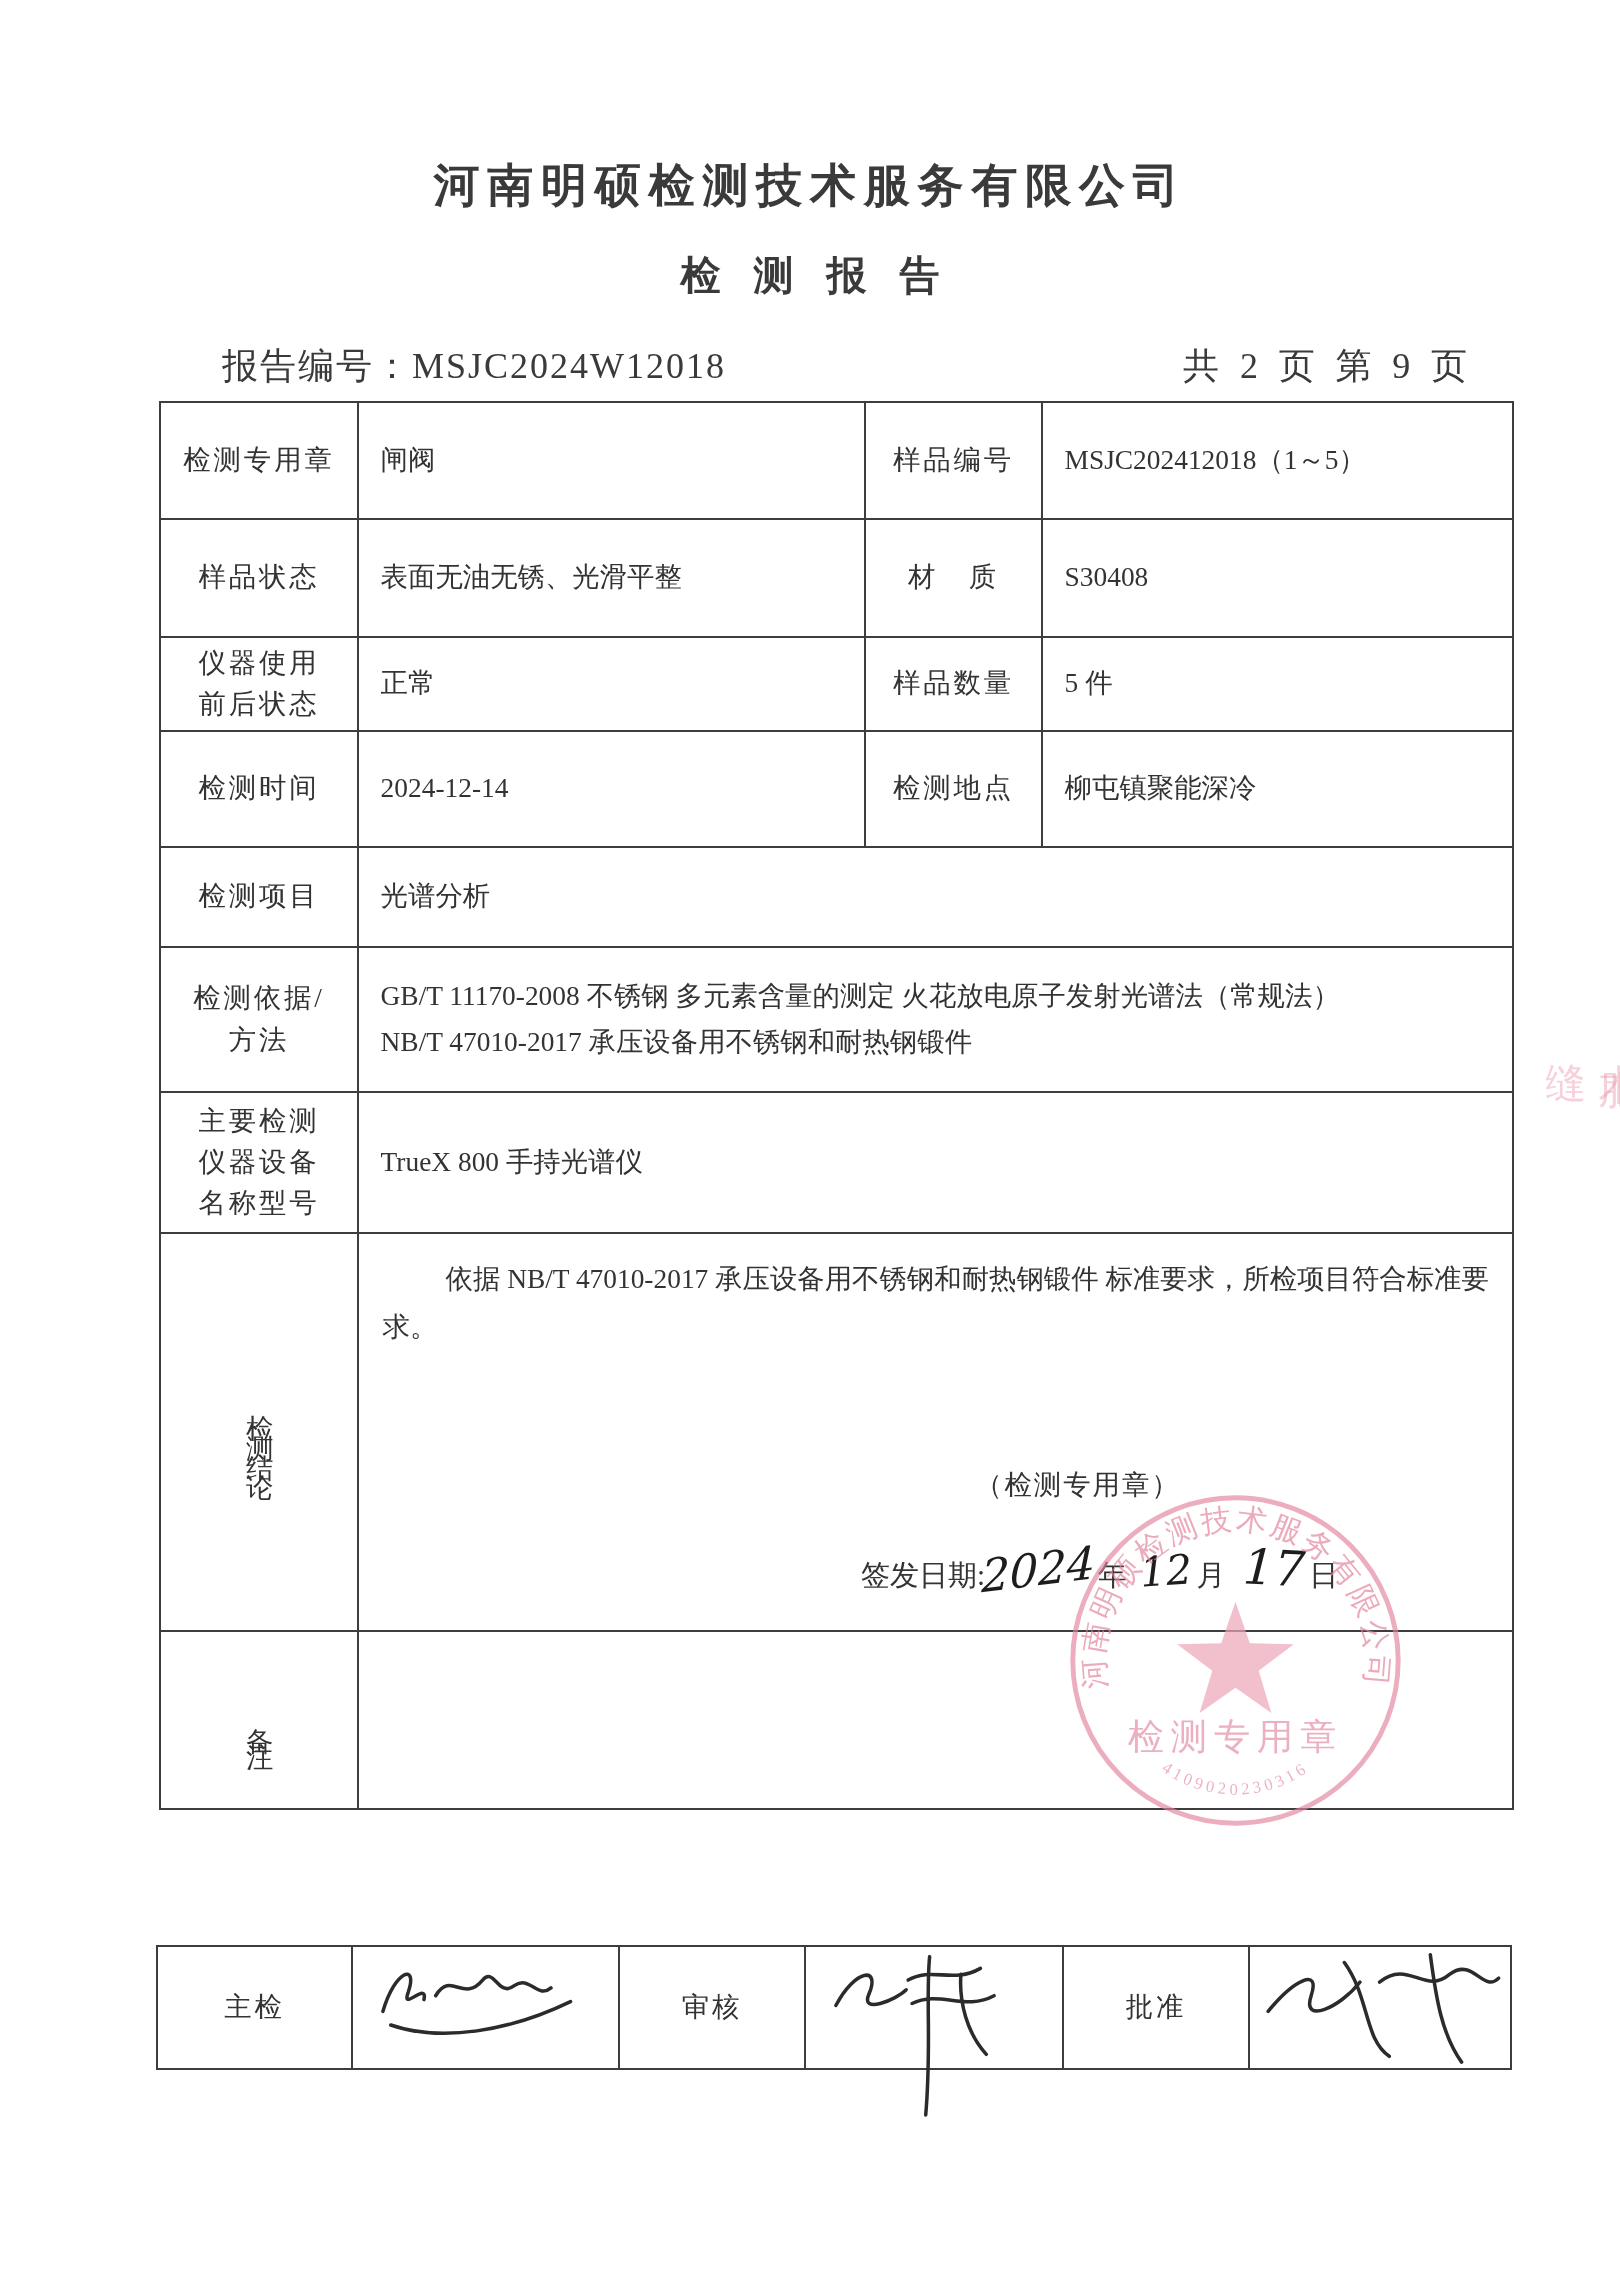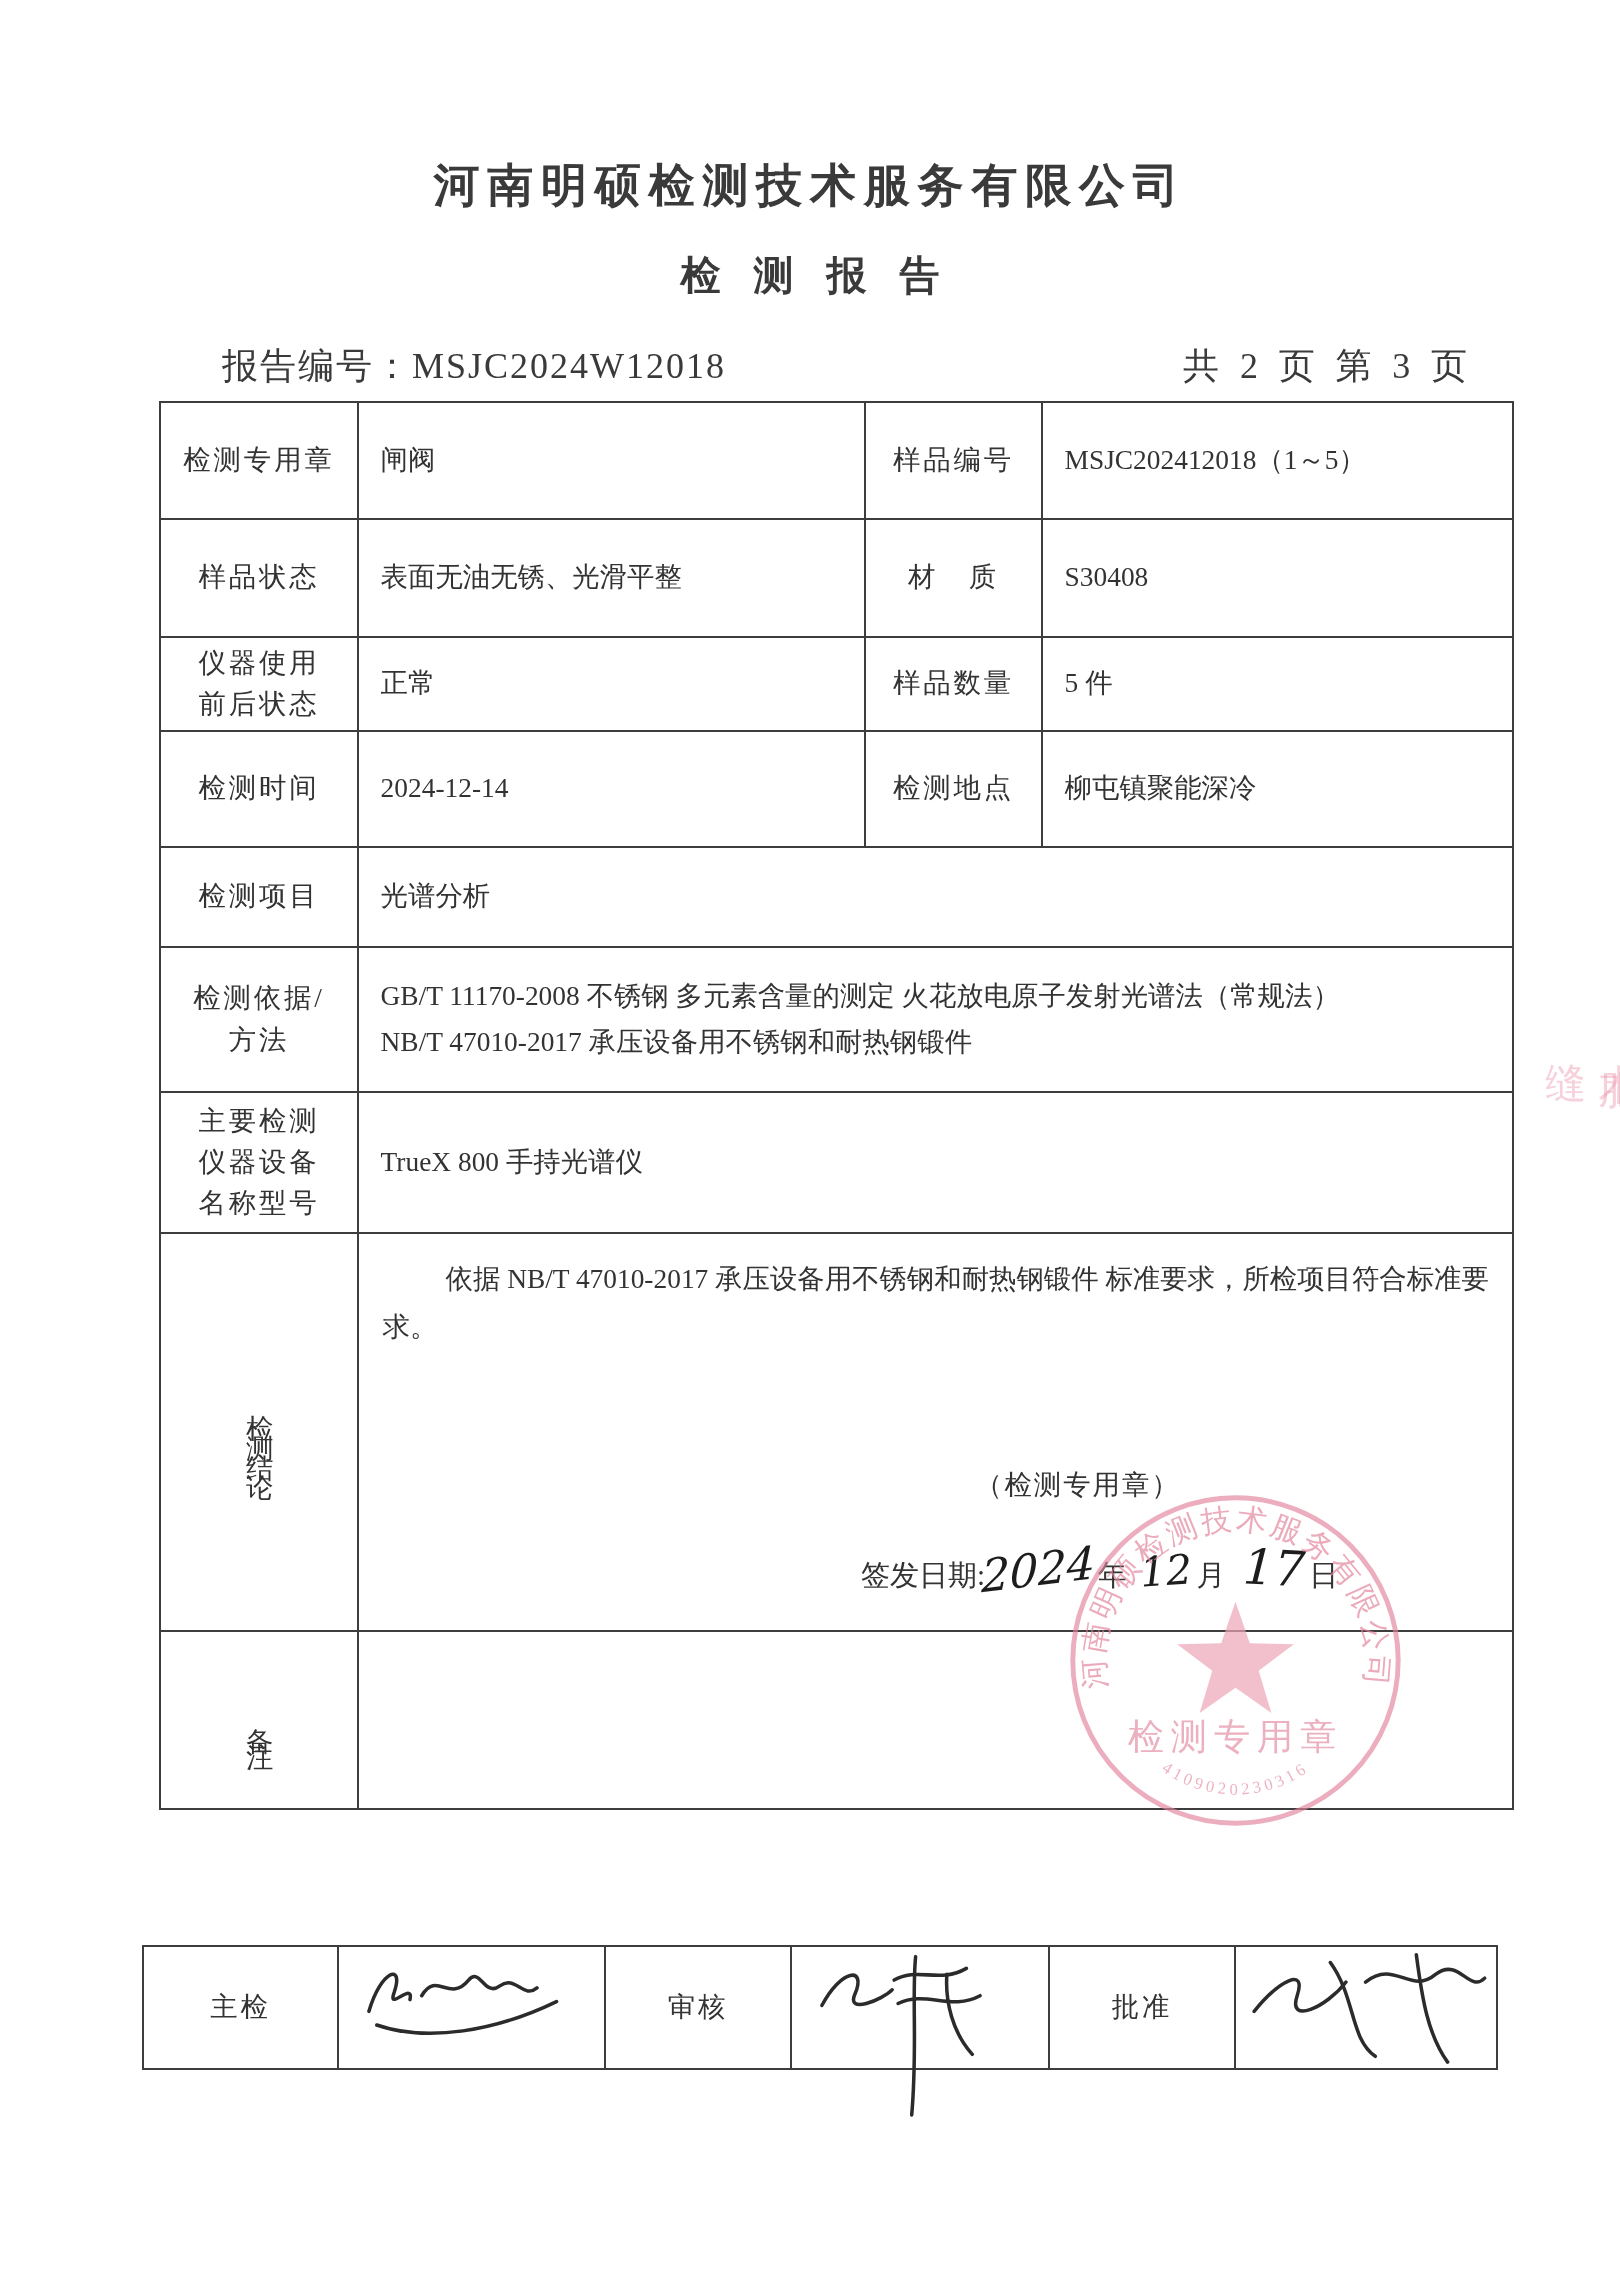--- a/index.html
+++ b/index.html
@@ -58,21 +58,21 @@
   }
   .seal-note { position:absolute; left:616px; top:233px; font-size:27.4px; letter-spacing:2px; }
   .issue-line { position:absolute; left:502px; top:306px; font-size:29px; white-space:nowrap; }
   .hand { display:inline-block; font-style:italic; color:#1d1d1d;
           font-family:"DejaVu Serif","Liberation Serif",serif; }
   .hand-year  { font-size:45px; transform:rotate(-7deg) skewX(-8deg); margin:0 2px 0 -3.9px; }
   .hand-month { font-size:41px; transform:rotate(-4deg); margin:0 3.9px 0 13.7px; }
   .hand-day   { font-size:49px; transform:rotate(3deg); margin:0 3.9px 0 17.6px; }
 
   table.signrow {
-    position:absolute; left:142px; top:1945px;
+    position:absolute; left:156px; top:1945px;
     width:1354px; height:125px; border-collapse:collapse; table-layout:fixed;
   }
   table.signrow td {
     border:2px solid #3d3d3d; font-size:27.4px; text-align:center;
     vertical-align:middle; color:#333;
   }
   td.sigcell { position:relative; }
   svg.sig { position:absolute; left:0; top:-5.9px; overflow:visible; }
   svg.sig path { fill:none; stroke:#2b2b2b; stroke-width:3.6;
                  stroke-linecap:round; stroke-linejoin:round; }
@@ -90,21 +90,21 @@
 
 <div class="page">
 
   <div class="company-title">河南明硕检测技术服务有限公司</div>
   <div class="doc-title">检测报告</div>
 
   <div class="meta-row">
     <div class="meta-left">
       <span>报告编号：</span><span>MSJC2024W12018</span>
     </div>
-    <div class="meta-right">共 2 页  第 3 页</div>
+    <div class="meta-right">共 2 页  第 9 页</div>
   </div>
 
   <table class="main">
     <colgroup>
         <col style="width:198px">
         <col style="width:507px">
         <col style="width:177px">
         <col style="width:471px">
       </colgroup>
     <tbody>

